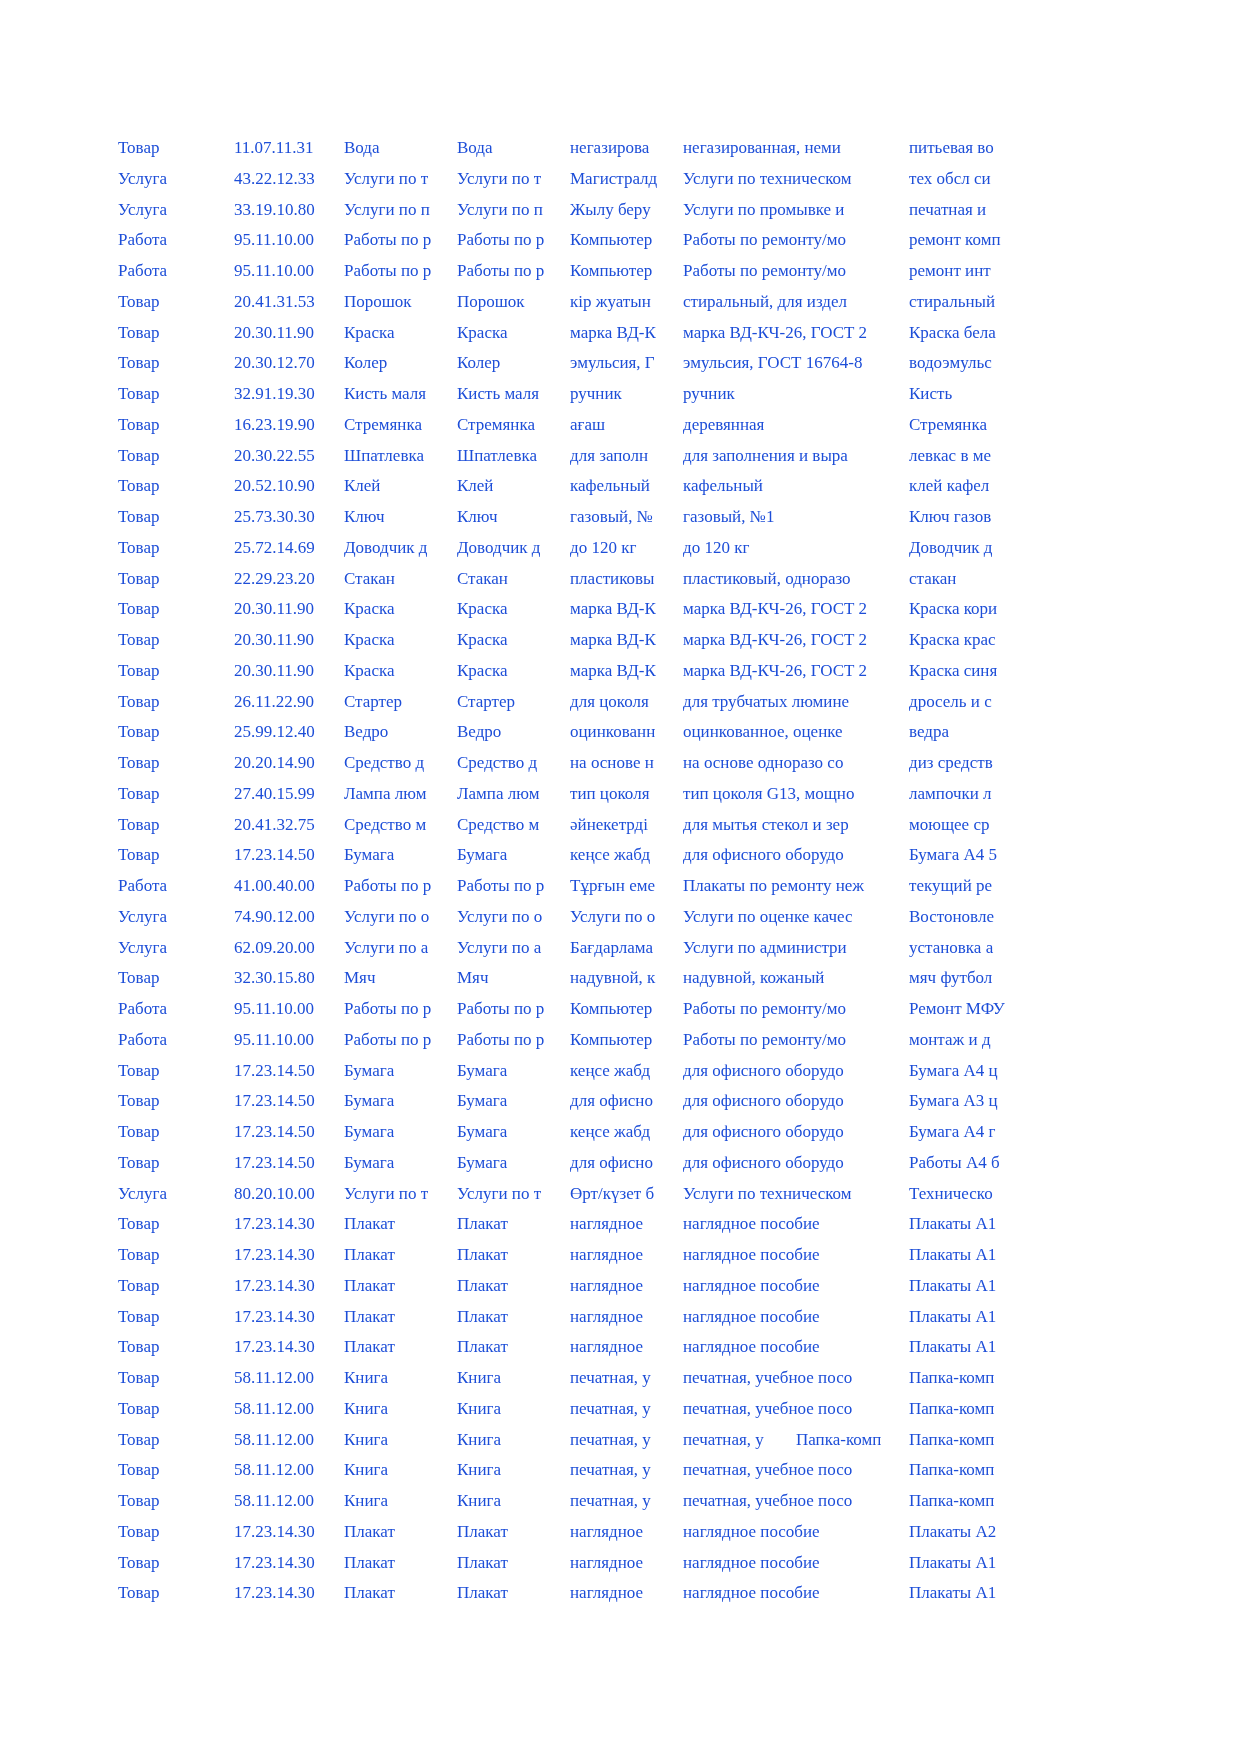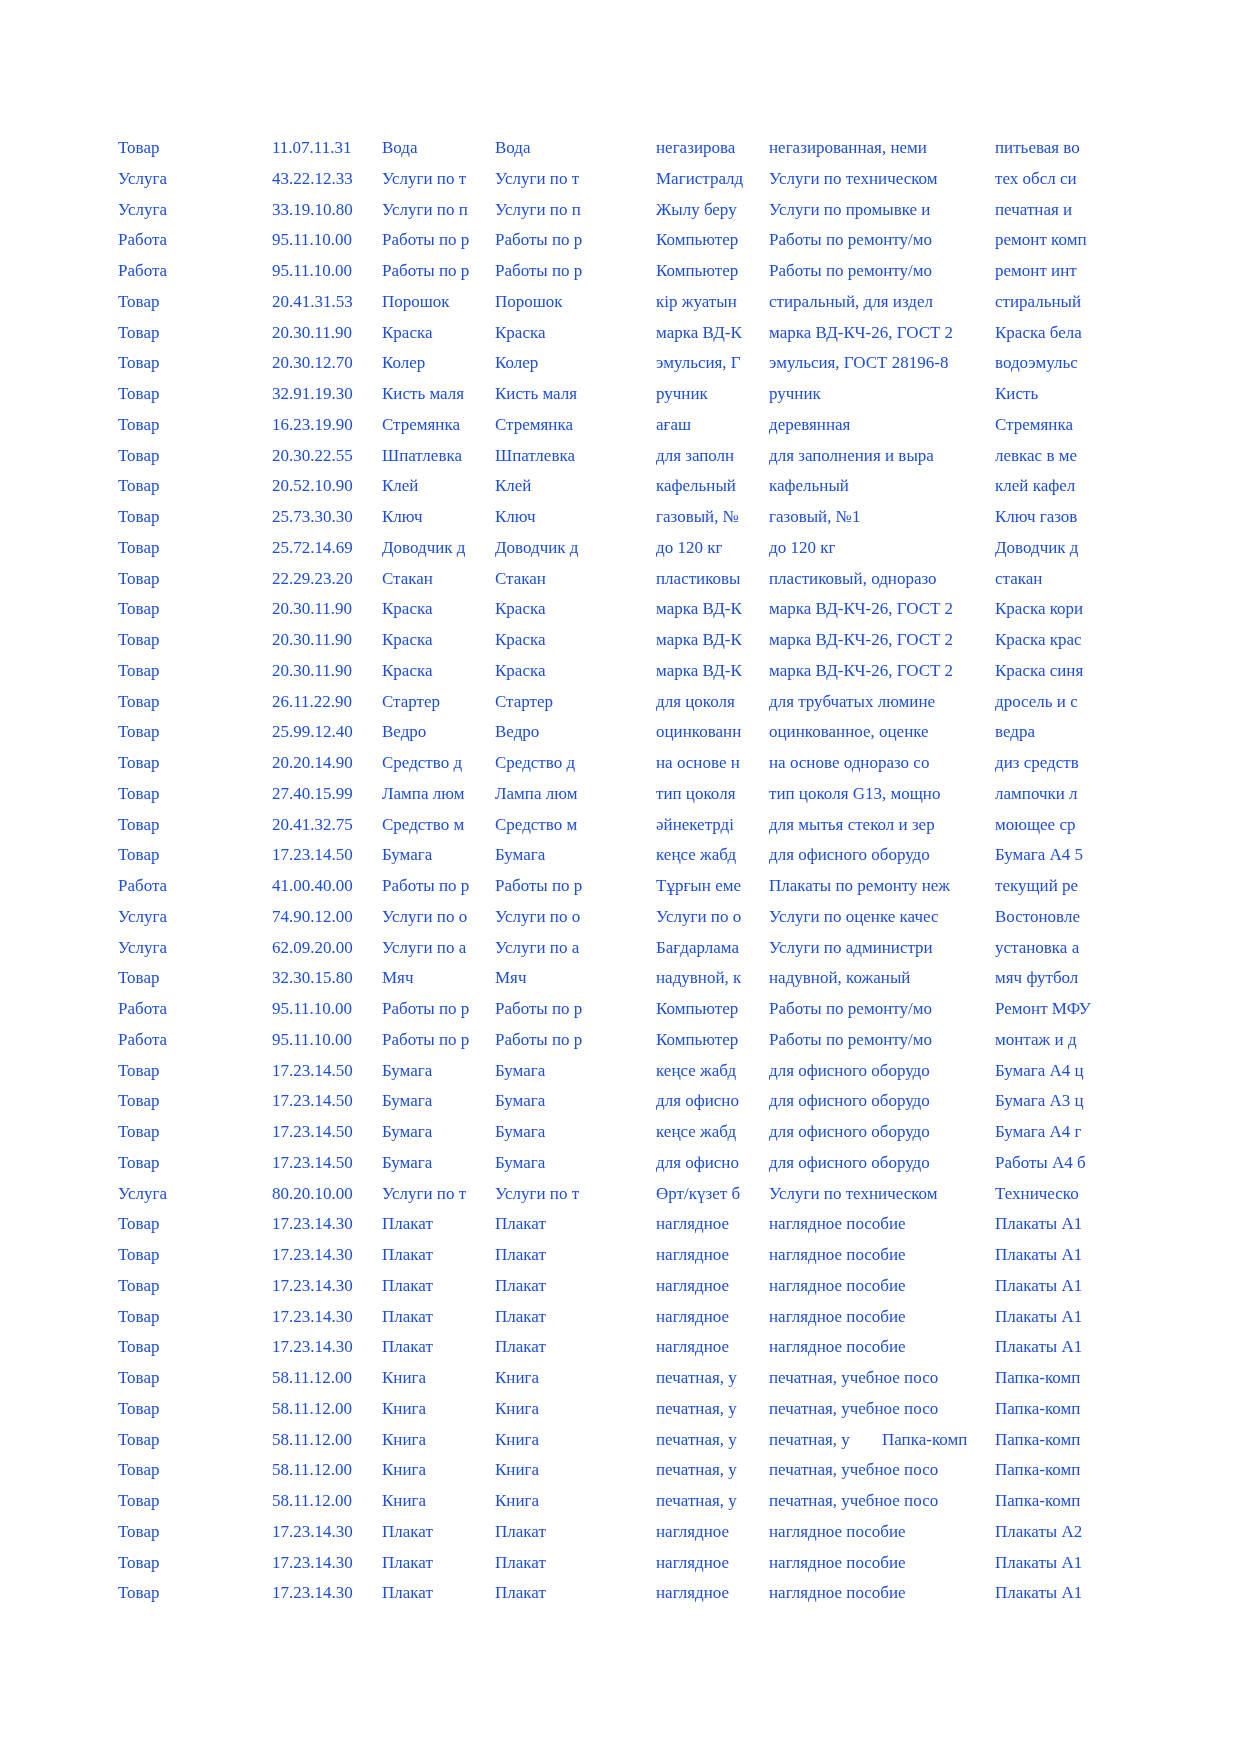--- a/index.html
+++ b/index.html
@@ -25,24 +25,24 @@
     padding-left: 115px;
     white-space: nowrap;
   }
   .cell {
     flex: none;
     overflow: hidden;
     box-sizing: border-box;
     padding-left: 3px;
   }
   .c-type  { width: 113px; }
-  .c-code  { width: 113px; padding-left: 6px; margin-left: 38px; }
+  .c-code  { width: 113px; padding-left: 6px; }
   .c-name  { width: 113px; }
   .c-name2 { width: 113px; }
-  .c-kz    { width: 113px; margin-left: 48px; }
+  .c-kz    { width: 113px; }
   .c-desc  { width: 226px; display: flex; padding-left: 0; }
   .c-desc .full { flex: none; width: 226px; overflow: hidden; box-sizing: border-box; padding-left: 3px; }
   .c-desc .half { flex: none; width: 113px; overflow: hidden; box-sizing: border-box; padding-left: 3px; }
   .c-sum   { width: 129px; }
 </style>
 </head>
 <body>
 
 <div class="page">
   <div class="sheet">
@@ -123,21 +123,21 @@
         </div>
         <div class="cell c-sum">Краска бела</div>
       </div>
       <div class="trow">
         <div class="cell c-type">Товар</div>
         <div class="cell c-code">20.30.12.70</div>
         <div class="cell c-name">Колер</div>
         <div class="cell c-name2">Колер</div>
         <div class="cell c-kz">эмульсия, Г</div>
         <div class="cell c-desc">
-          <div class="full">эмульсия, ГОСТ 28196-8</div>
+          <div class="full">эмульсия, ГОСТ 16764-8</div>
         </div>
         <div class="cell c-sum">водоэмульс</div>
       </div>
       <div class="trow">
         <div class="cell c-type">Товар</div>
         <div class="cell c-code">32.91.19.30</div>
         <div class="cell c-name">Кисть маля</div>
         <div class="cell c-name2">Кисть маля</div>
         <div class="cell c-kz">ручник</div>
         <div class="cell c-desc">

